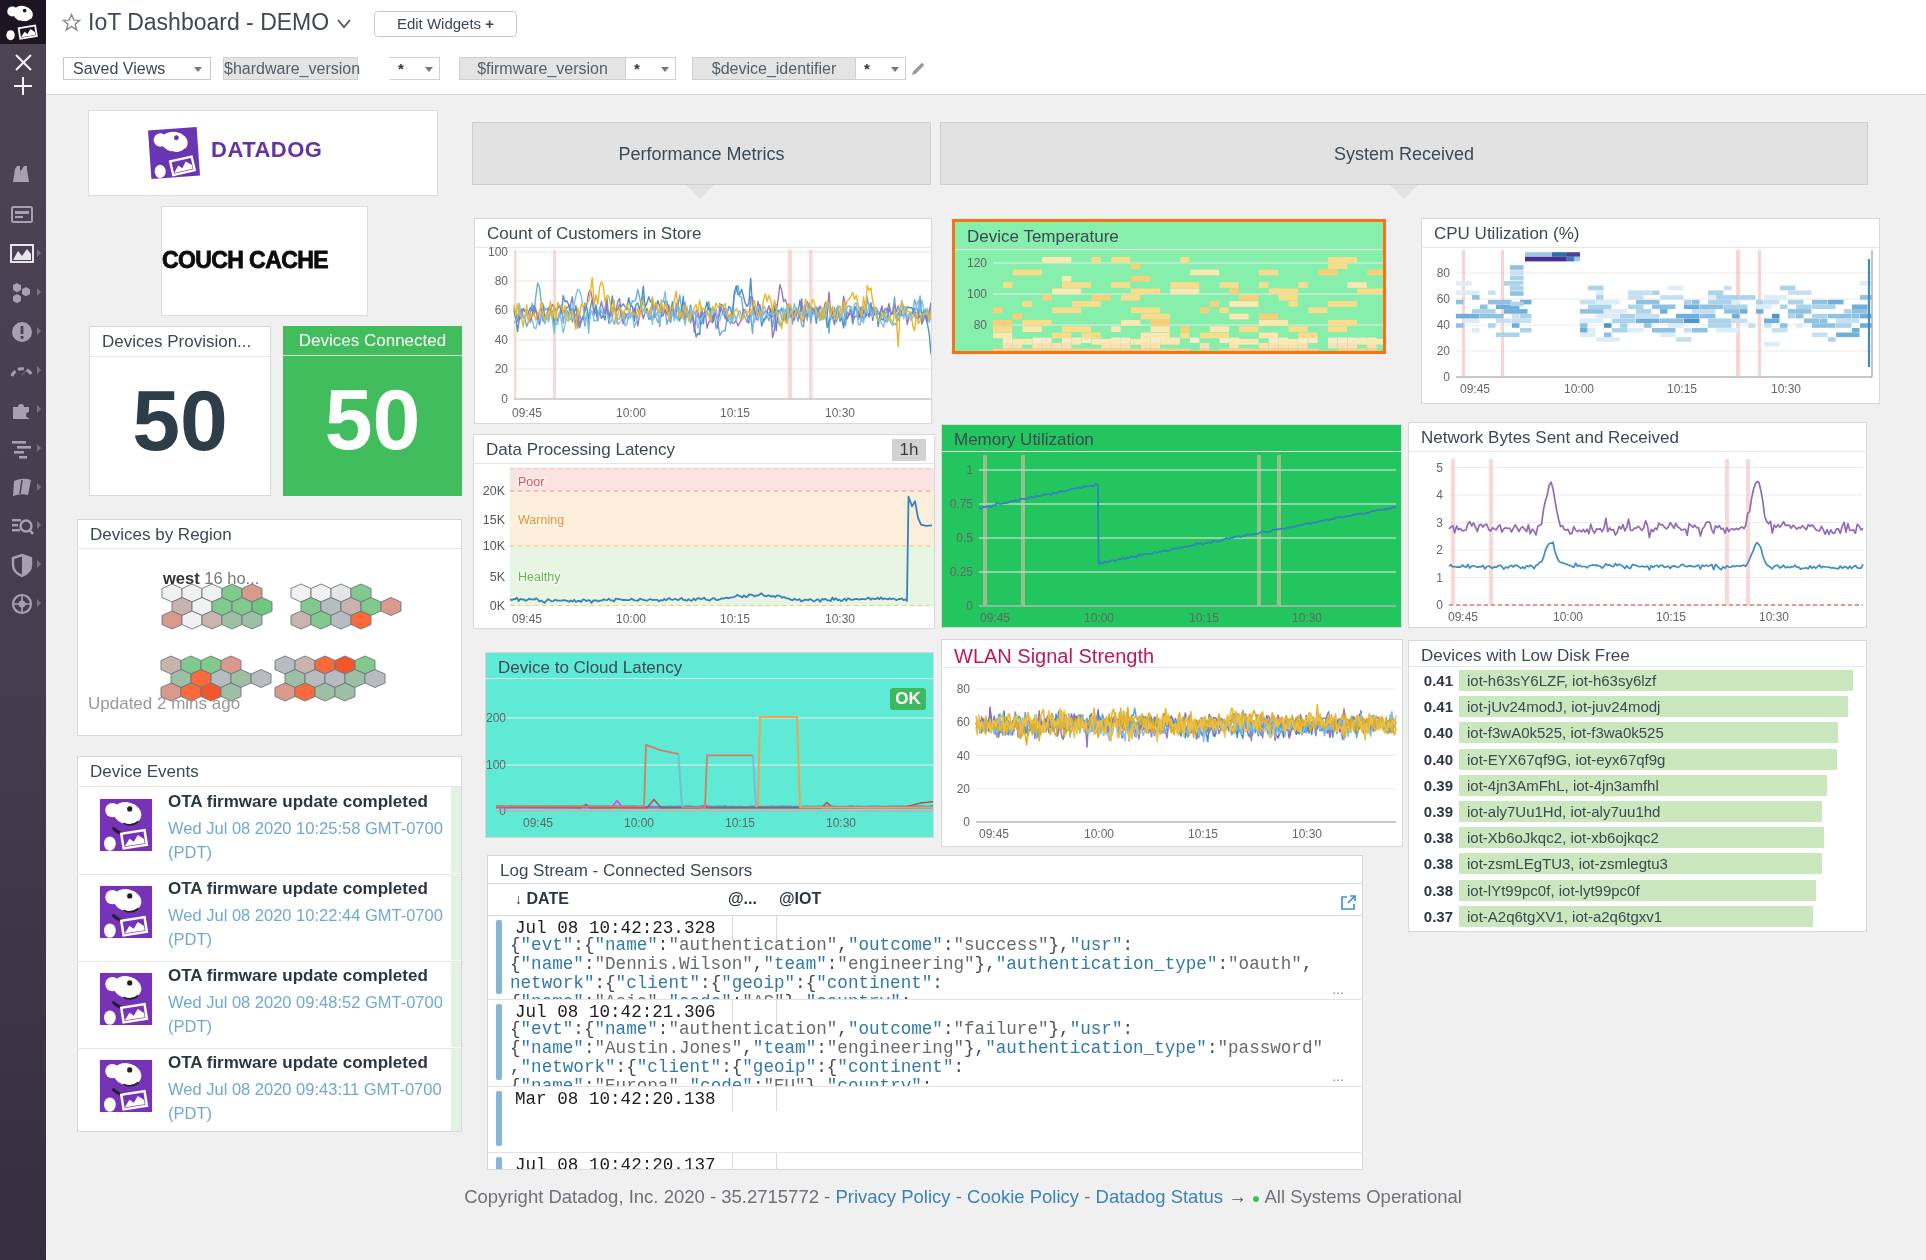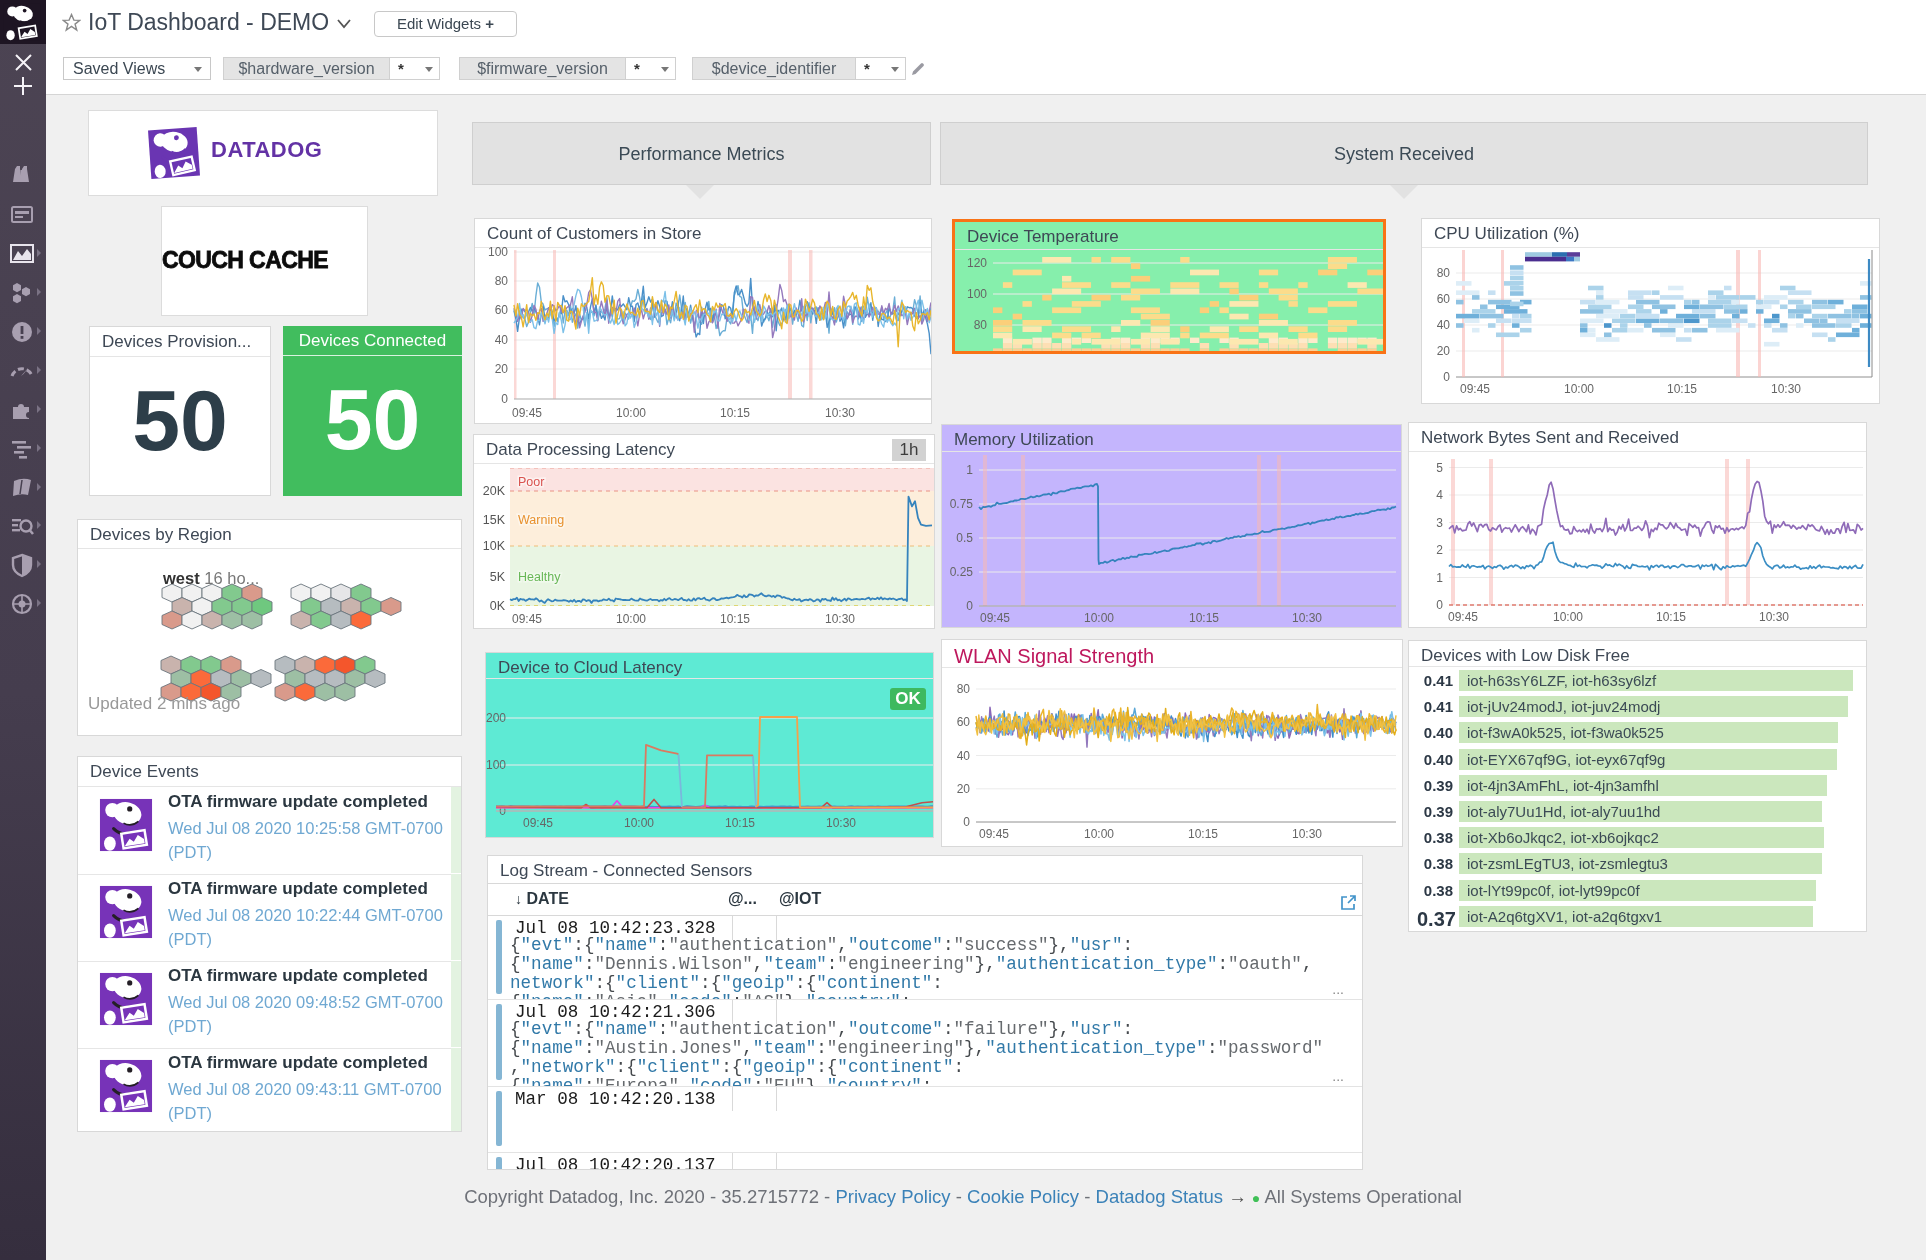--- a/index.html
+++ b/index.html
@@ -7,21 +7,21 @@
 <div style="position:absolute;left:0;top:0;width:1926px;height:95px;background:#fff;border-bottom:1px solid #d5d5d5;box-sizing:border-box"></div>
 <svg style="position:absolute;left:62px;top:13px" width="19" height="19" viewBox="0 0 24 24">
     <path d="M12 2 L15 9 L22.5 9.3 L16.5 14 L18.6 21.5 L12 17 L5.4 21.5 L7.5 14 L1.5 9.3 L9 9 Z" fill="none" stroke="#8a8a8a" stroke-width="1.8"></path>
   </svg>
 <div style="position:absolute;left:88px;top:9px;font-size:23px;color:#3e4855">IoT Dashboard - DEMO</div>
 <svg style="position:absolute;left:336px;top:18px" width="16" height="12" viewBox="0 0 16 12">
     <path d="M2 2 L8 9 L14 2" fill="none" stroke="#555" stroke-width="1.8"></path>
   </svg>
 <div style="position:absolute;left:374px;top:11px;width:143px;height:26px;border:1px solid #c8c8c8;border-radius:4px;box-sizing:border-box;font-size:15px;color:#3b4752;text-align:center;line-height:24px">Edit Widgets <b>+</b></div>
 <div style="position:absolute;left:63px;top:57px;width:148px;height:23px;border:1px solid #c8c8c8;box-sizing:border-box;background:#fff;font-size:16px;color:#3b4752;padding-left:9px;line-height:21px">Saved Views<span style="position:absolute;right:8px;top:9px;width:0;height:0;border-top:5px solid #777;border-left:4px solid transparent;border-right:4px solid transparent"></span></div>
-<div style="position:absolute;left:223px;top:57px;height:23px;background:#e4e4e4;border:1px solid #d0d0d0;box-sizing:border-box;width:167px;font-size:16px;color:#56606a;text-align:center;line-height:21px">$hardware_version</div>
+<div style="position:absolute;left:223px;top:57px;height:23px;background:#e4e4e4;border:1px solid #d0d0d0;box-sizing:border-box;width:135px;font-size:16px;color:#56606a;text-align:center;line-height:21px">$hardware_version</div>
 <div style="position:absolute;left:390px;top:57px;height:23px;width:50px;background:#fff;border:1px solid #d0d0d0;border-left:none;box-sizing:border-box;font-size:15px;color:#333;font-weight:bold;text-align:left;padding-left:8px;line-height:21px">*<span style="position:absolute;right:6px;top:9px;width:0;height:0;border-top:5px solid #777;border-left:4px solid transparent;border-right:4px solid transparent"></span></div>
 <div style="position:absolute;left:459px;top:57px;height:23px;background:#e4e4e4;border:1px solid #d0d0d0;box-sizing:border-box;width:167px;font-size:16px;color:#56606a;text-align:center;line-height:21px">$firmware_version</div>
 <div style="position:absolute;left:626px;top:57px;height:23px;width:50px;background:#fff;border:1px solid #d0d0d0;border-left:none;box-sizing:border-box;font-size:15px;color:#333;font-weight:bold;text-align:left;padding-left:8px;line-height:21px">*<span style="position:absolute;right:6px;top:9px;width:0;height:0;border-top:5px solid #777;border-left:4px solid transparent;border-right:4px solid transparent"></span></div>
 <div style="position:absolute;left:692px;top:57px;height:23px;background:#e4e4e4;border:1px solid #d0d0d0;box-sizing:border-box;width:164px;font-size:16px;color:#56606a;text-align:center;line-height:21px">$device_identifier</div>
 <div style="position:absolute;left:856px;top:57px;height:23px;width:50px;background:#fff;border:1px solid #d0d0d0;border-left:none;box-sizing:border-box;font-size:15px;color:#333;font-weight:bold;text-align:left;padding-left:8px;line-height:21px">*<span style="position:absolute;right:6px;top:9px;width:0;height:0;border-top:5px solid #777;border-left:4px solid transparent;border-right:4px solid transparent"></span></div>
 <svg style="position:absolute;left:910px;top:61px" width="16" height="16" viewBox="0 0 16 16">
     <path d="M2 14 L3 10.5 L11 2.5 A1.4 1.4 0 0 1 13 2.5 L13.5 3 A1.4 1.4 0 0 1 13.5 5 L5.5 13 Z" fill="#9a9aa2"></path>
   </svg>
 
 <div style="position:absolute;left:0;top:0;width:46px;height:1260px;background:linear-gradient(#4c4453,#453d4e 55%,#352e3e)"></div>
@@ -990,21 +990,21 @@
       <rect x="366.0" y="43.4" width="23.50" height="4.6" fill="#c6e0f2"></rect>
       <rect x="166.0" y="38.7" width="15.50" height="4.6" fill="#abd3ea"></rect>
       <rect x="246.0" y="38.7" width="15.50" height="4.6" fill="#ddedf7"></rect>
       <rect x="302.0" y="38.7" width="7.50" height="4.6" fill="#c6e0f2"></rect>
       <rect x="358.0" y="38.7" width="15.50" height="4.6" fill="#abd3ea"></rect>
       <rect x="438.0" y="34.1" width="11.50" height="4.6" fill="#ddedf7"></rect>
       <line x1="447" y1="12" x2="447" y2="120" stroke="#3d8ac4" stroke-width="2.2"></line>
       <line x1="450" y1="3" x2="450" y2="130" stroke="#8a8a8a" stroke-width="1"></line>
     </svg>
   </div>
-<div style="position:absolute;left:941px;top:424px;width:461px;height:204px;background:#c4b5fd;border:1px solid #d8d8d8;box-sizing:border-box;overflow:hidden">
+<div style="position:absolute;left:941px;top:424px;width:461px;height:204px;background:#22c55e;border:1px solid #d8d8d8;box-sizing:border-box;overflow:hidden">
 <div style="position:absolute;left:12px;top:5px;font-size:17px;color:#3e4855">Memory Utilization</div>
     <div style="position:absolute;left:0;top:26px;width:100%;height:1px;background:#e5e5e5"></div>
     <svg style="position:absolute;left:0px;top:26px" width="459" height="176" viewBox="0 0 459 176">
       <line x1="37" y1="19.0" x2="454" y2="19.0" stroke="#ebebeb" stroke-width="1"></line>
       <text x="31" y="23.0" font-size="12" fill="#666" text-anchor="end">1</text>
       <line x1="37" y1="53.0" x2="454" y2="53.0" stroke="#ebebeb" stroke-width="1"></line>
       <text x="31" y="57.0" font-size="12" fill="#666" text-anchor="end">0.75</text>
       <line x1="37" y1="87.0" x2="454" y2="87.0" stroke="#ebebeb" stroke-width="1"></line>
       <text x="31" y="91.0" font-size="12" fill="#666" text-anchor="end">0.5</text>
       <line x1="37" y1="121.0" x2="454" y2="121.0" stroke="#ebebeb" stroke-width="1"></line>
@@ -1104,18 +1104,18 @@
 <div style="position:absolute;left:58px;top:162px;font-size:15px;color:#3b4a55">iot-aly7Uu1Hd, iot-aly7uu1hd</div>
     <div style="position:absolute;left:8px;top:188px;width:36px;font-size:15px;font-weight:bold;color:#2c3845;text-align:right">0.38</div>
 <div style="position:absolute;left:50px;top:186px;width:365px;height:21px;background:#cbe7bd"></div>
 <div style="position:absolute;left:58px;top:188px;font-size:15px;color:#3b4a55">iot-Xb6oJkqc2, iot-xb6ojkqc2</div>
     <div style="position:absolute;left:8px;top:214px;width:36px;font-size:15px;font-weight:bold;color:#2c3845;text-align:right">0.38</div>
 <div style="position:absolute;left:50px;top:212px;width:363px;height:21px;background:#cbe7bd"></div>
 <div style="position:absolute;left:58px;top:214px;font-size:15px;color:#3b4a55">iot-zsmLEgTU3, iot-zsmlegtu3</div>
     <div style="position:absolute;left:8px;top:241px;width:36px;font-size:15px;font-weight:bold;color:#2c3845;text-align:right">0.38</div>
 <div style="position:absolute;left:50px;top:239px;width:357px;height:21px;background:#cbe7bd"></div>
 <div style="position:absolute;left:58px;top:241px;font-size:15px;color:#3b4a55">iot-lYt99pc0f, iot-lyt99pc0f</div>
-    <div style="position:absolute;left:8px;top:267px;width:36px;font-size:20px;font-weight:bold;color:#2c3845;text-align:right">0.37</div>
+    <div style="position:absolute;left:8px;top:267px;width:36px;font-size:15px;font-weight:bold;color:#2c3845;text-align:right">0.37</div>
 <div style="position:absolute;left:50px;top:265px;width:354px;height:21px;background:#cbe7bd"></div>
 <div style="position:absolute;left:58px;top:267px;font-size:15px;color:#3b4a55">iot-A2q6tgXV1, iot-a2q6tgxv1</div>
   </div>
 
 <div style="position:absolute;left:0;top:1186px;width:1926px;text-align:center;font-size:18.5px;color:#6e7178">Copyright Datadog, Inc. 2020 - 35.2715772 - <span style="color:#3b82b8">Privacy Policy</span> - <span style="color:#3b82b8">Cookie Policy</span> - <span style="color:#3b82b8">Datadog Status</span> <span style="color:#555">→</span> <span style="color:#40c057;font-size:14px">●</span> All Systems Operational</div>
 
 </body></html>

